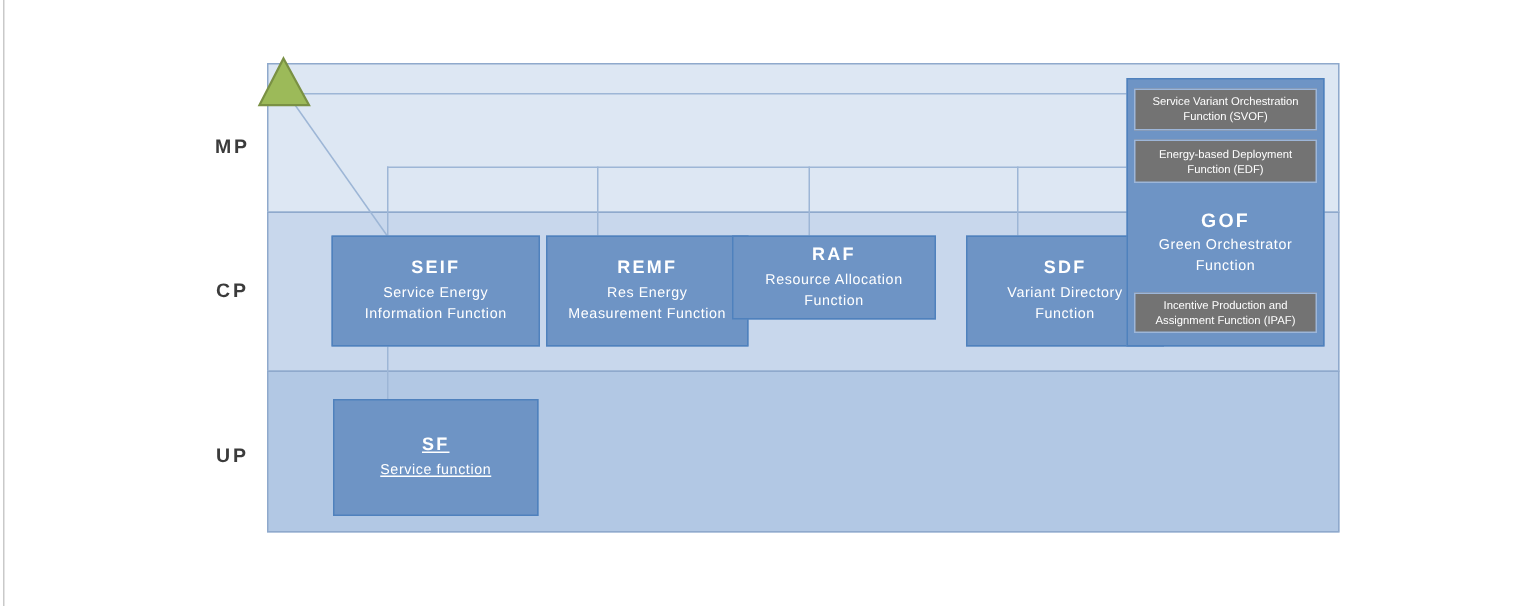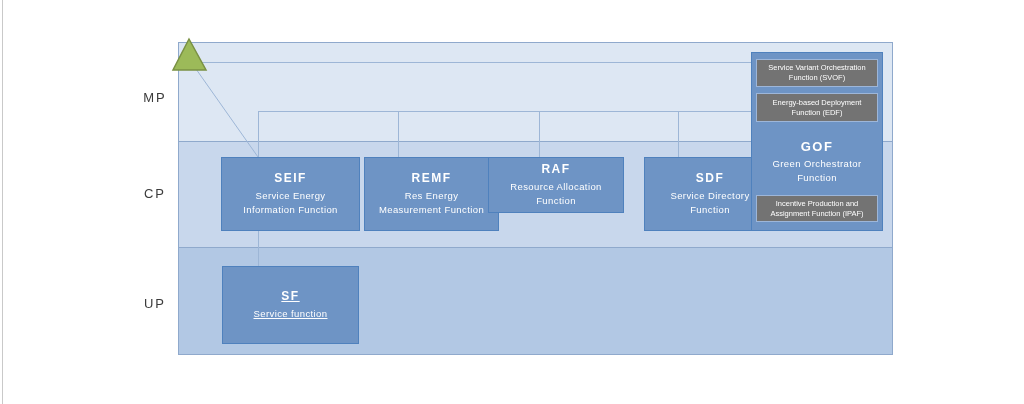--- a/index.html
+++ b/index.html
@@ -34,21 +34,21 @@
   .band-mp { top: 42px;  height: 100px; background: #dde7f3; }
   .band-cp { top: 141px; height: 107px; background: #c8d7ec; }
   .band-up { top: 247px; height: 108px; background: #b2c8e4; }
 
   .plane-label {
     position: absolute;
     left: 138px;
     width: 34px;
     text-align: center;
     font-size: 13px;
-    font-weight: normal;
+    font-weight: bold;
     letter-spacing: 2px;
     color: #3b3b3b;
   }
   .label-mp { top: 90px; }
   .label-cp { top: 186px; }
   .label-up { top: 296px; }
 
   
   .hline, .vline {
     position: absolute;
@@ -192,21 +192,21 @@
     <div class="fname">Res Energy</div>
     <div class="fname">Measurement Function</div>
   </div>
   <div class="fbox box-raf">
     <div class="abbr">RAF</div>
     <div class="fname">Resource Allocation</div>
     <div class="fname">Function</div>
   </div>
   <div class="fbox box-sdf">
     <div class="abbr">SDF</div>
-    <div class="fname">Service Directory</div>
+    <div class="fname">Variant Directory</div>
     <div class="fname">Function</div>
   </div>
 
   <div class="fbox box-sf">
     <div class="abbr">SF</div>
     <div class="fname">Service function</div>
   </div>
 
   <div class="box-gof">
     <div class="subbox sub-svof">Service Variant Orchestration Function (SVOF)</div>

